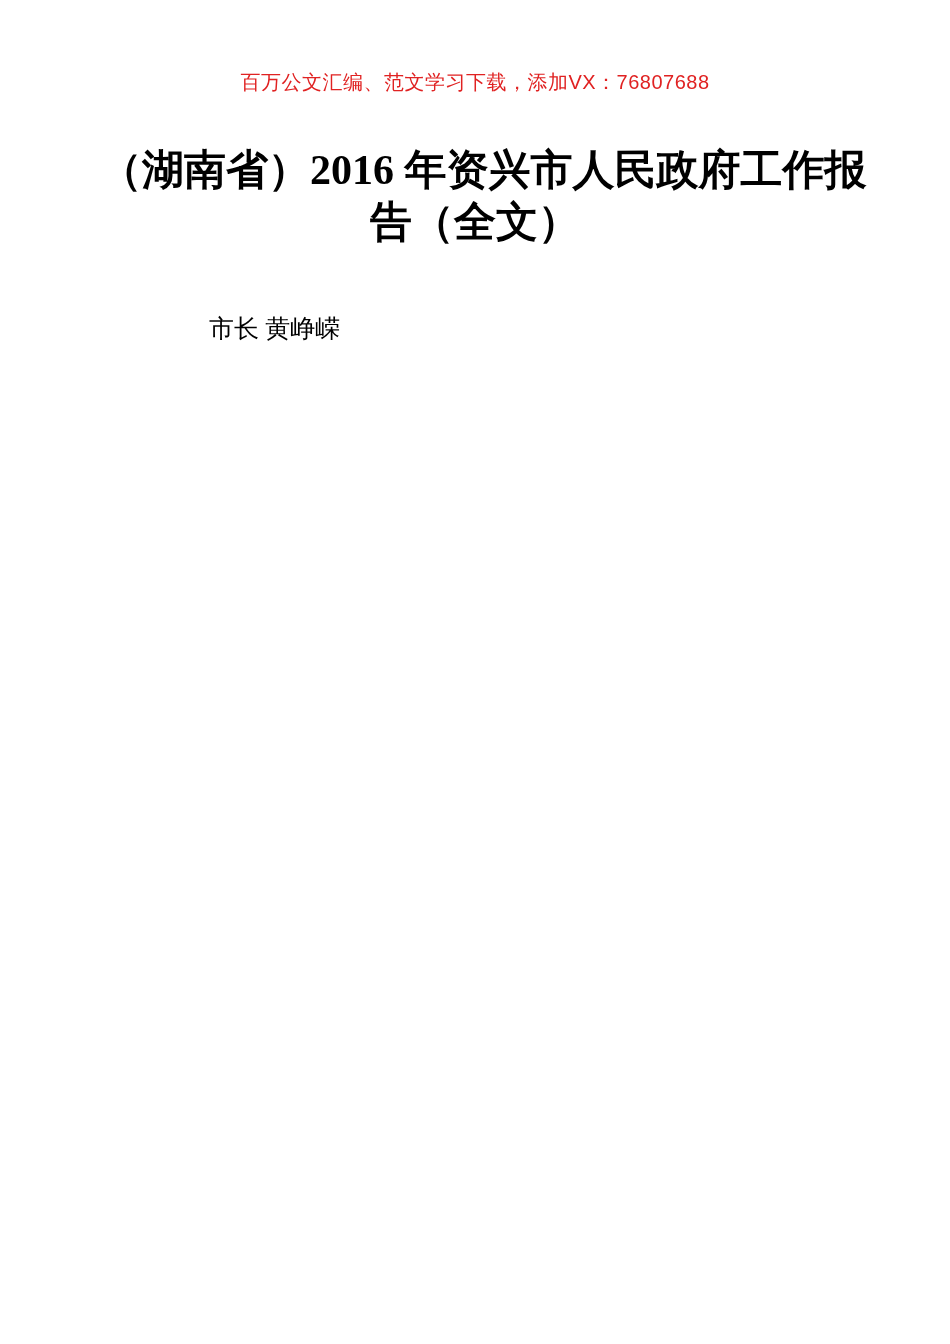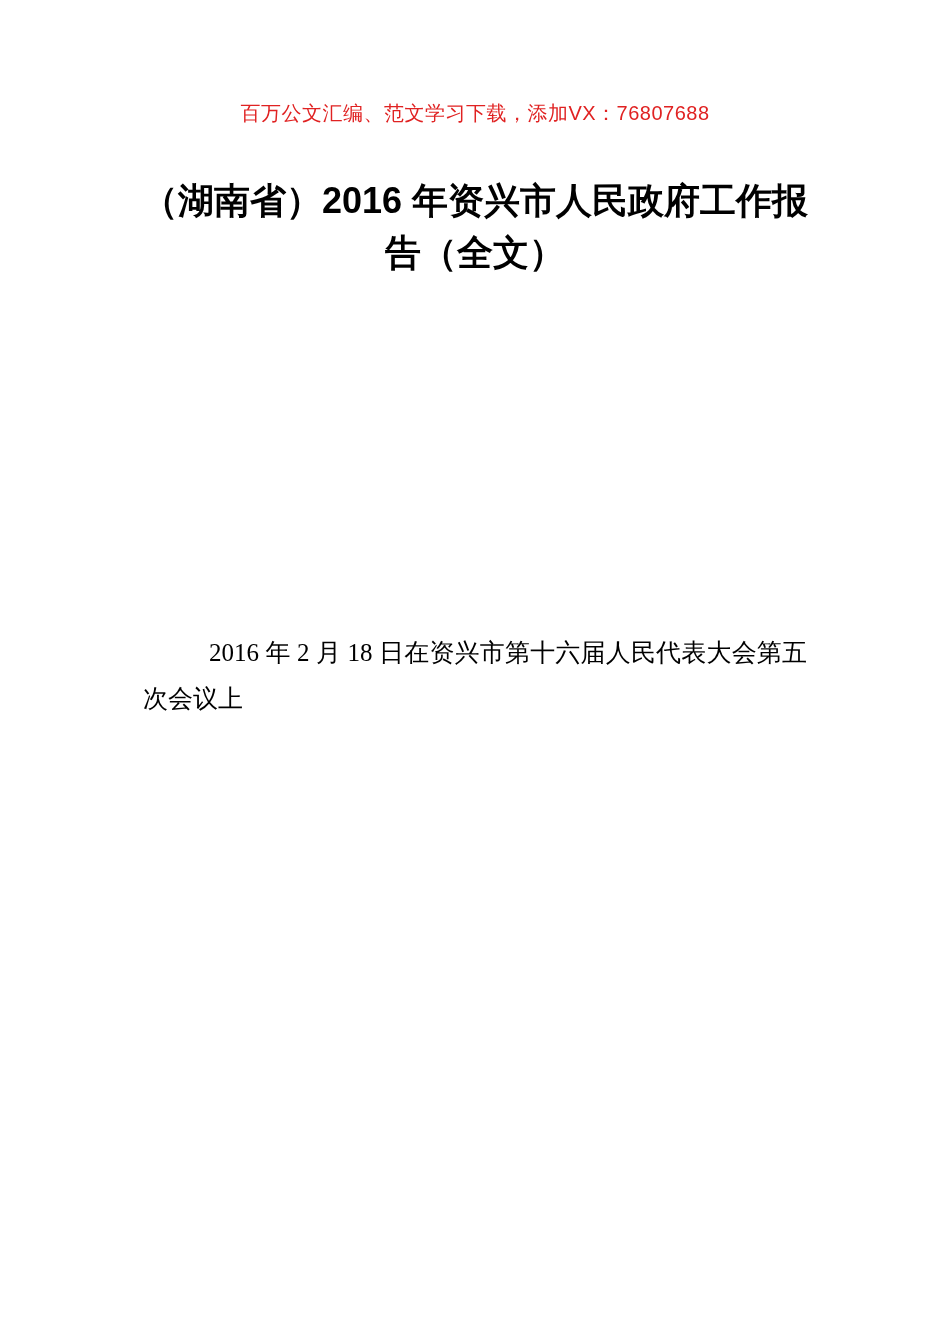--- a/index.html
+++ b/index.html
@@ -7,41 +7,41 @@
     padding: 0;
     background: #ffffff;
   }
   .page {
     position: relative;
     width: 950px;
     height: 1184px;
     margin: 0 auto;
     background: #ffffff;
     box-sizing: border-box;
-    padding: 99px 143px 0 143px;
+    padding: 68px 143px 0 143px;
     overflow: hidden;
     font-family: "Liberation Sans", "DejaVu Sans", sans-serif;
     color: #000000;
   }
   .notice {
     margin: 0 -43px;
     text-align: center;
     font-size: 20px;
     line-height: 28px;
     font-family: "Liberation Sans", "DejaVu Sans", sans-serif;
     letter-spacing: 0.5px;
   }
   .doc-title {
     margin: 48px -43px 0 -43px;
     text-align: center;
     font-weight: bold;
-    font-size: 36px;
+    font-size: 42px;
     line-height: 52px;
     color: #000000;
-    font-family: Liberation Sans, sans-serif;
+    font-family: Liberation Serif, serif;
   }
   .doc-title .title-line {
     display: block;
     white-space: nowrap;
   }
   .body-para {
     margin: 0;
     font-size: 25px;
     line-height: 46px;
     text-indent: 66px;
@@ -59,18 +59,18 @@
 
 <div class="page">
 
   <p class="notice" style="color: rgb(224, 34, 34);">百万公文汇编、范文学习下载，添加VX：76807688</p>
 
   <h1 class="doc-title">
     <span class="title-line">（湖南省）2016 年资兴市人民政府工作报</span>
     <span class="title-line">告（全文）</span>
   </h1>
 
-  <p class="body-para para-meeting">2016 年 2 月 18 日在资兴市第十六届人民代表大会第五次会议上</p>
 
+  <p class="body-para para-mayor">市长 黄峥嵘</p>
 
 
 
 </div>
 
 </body></html>

